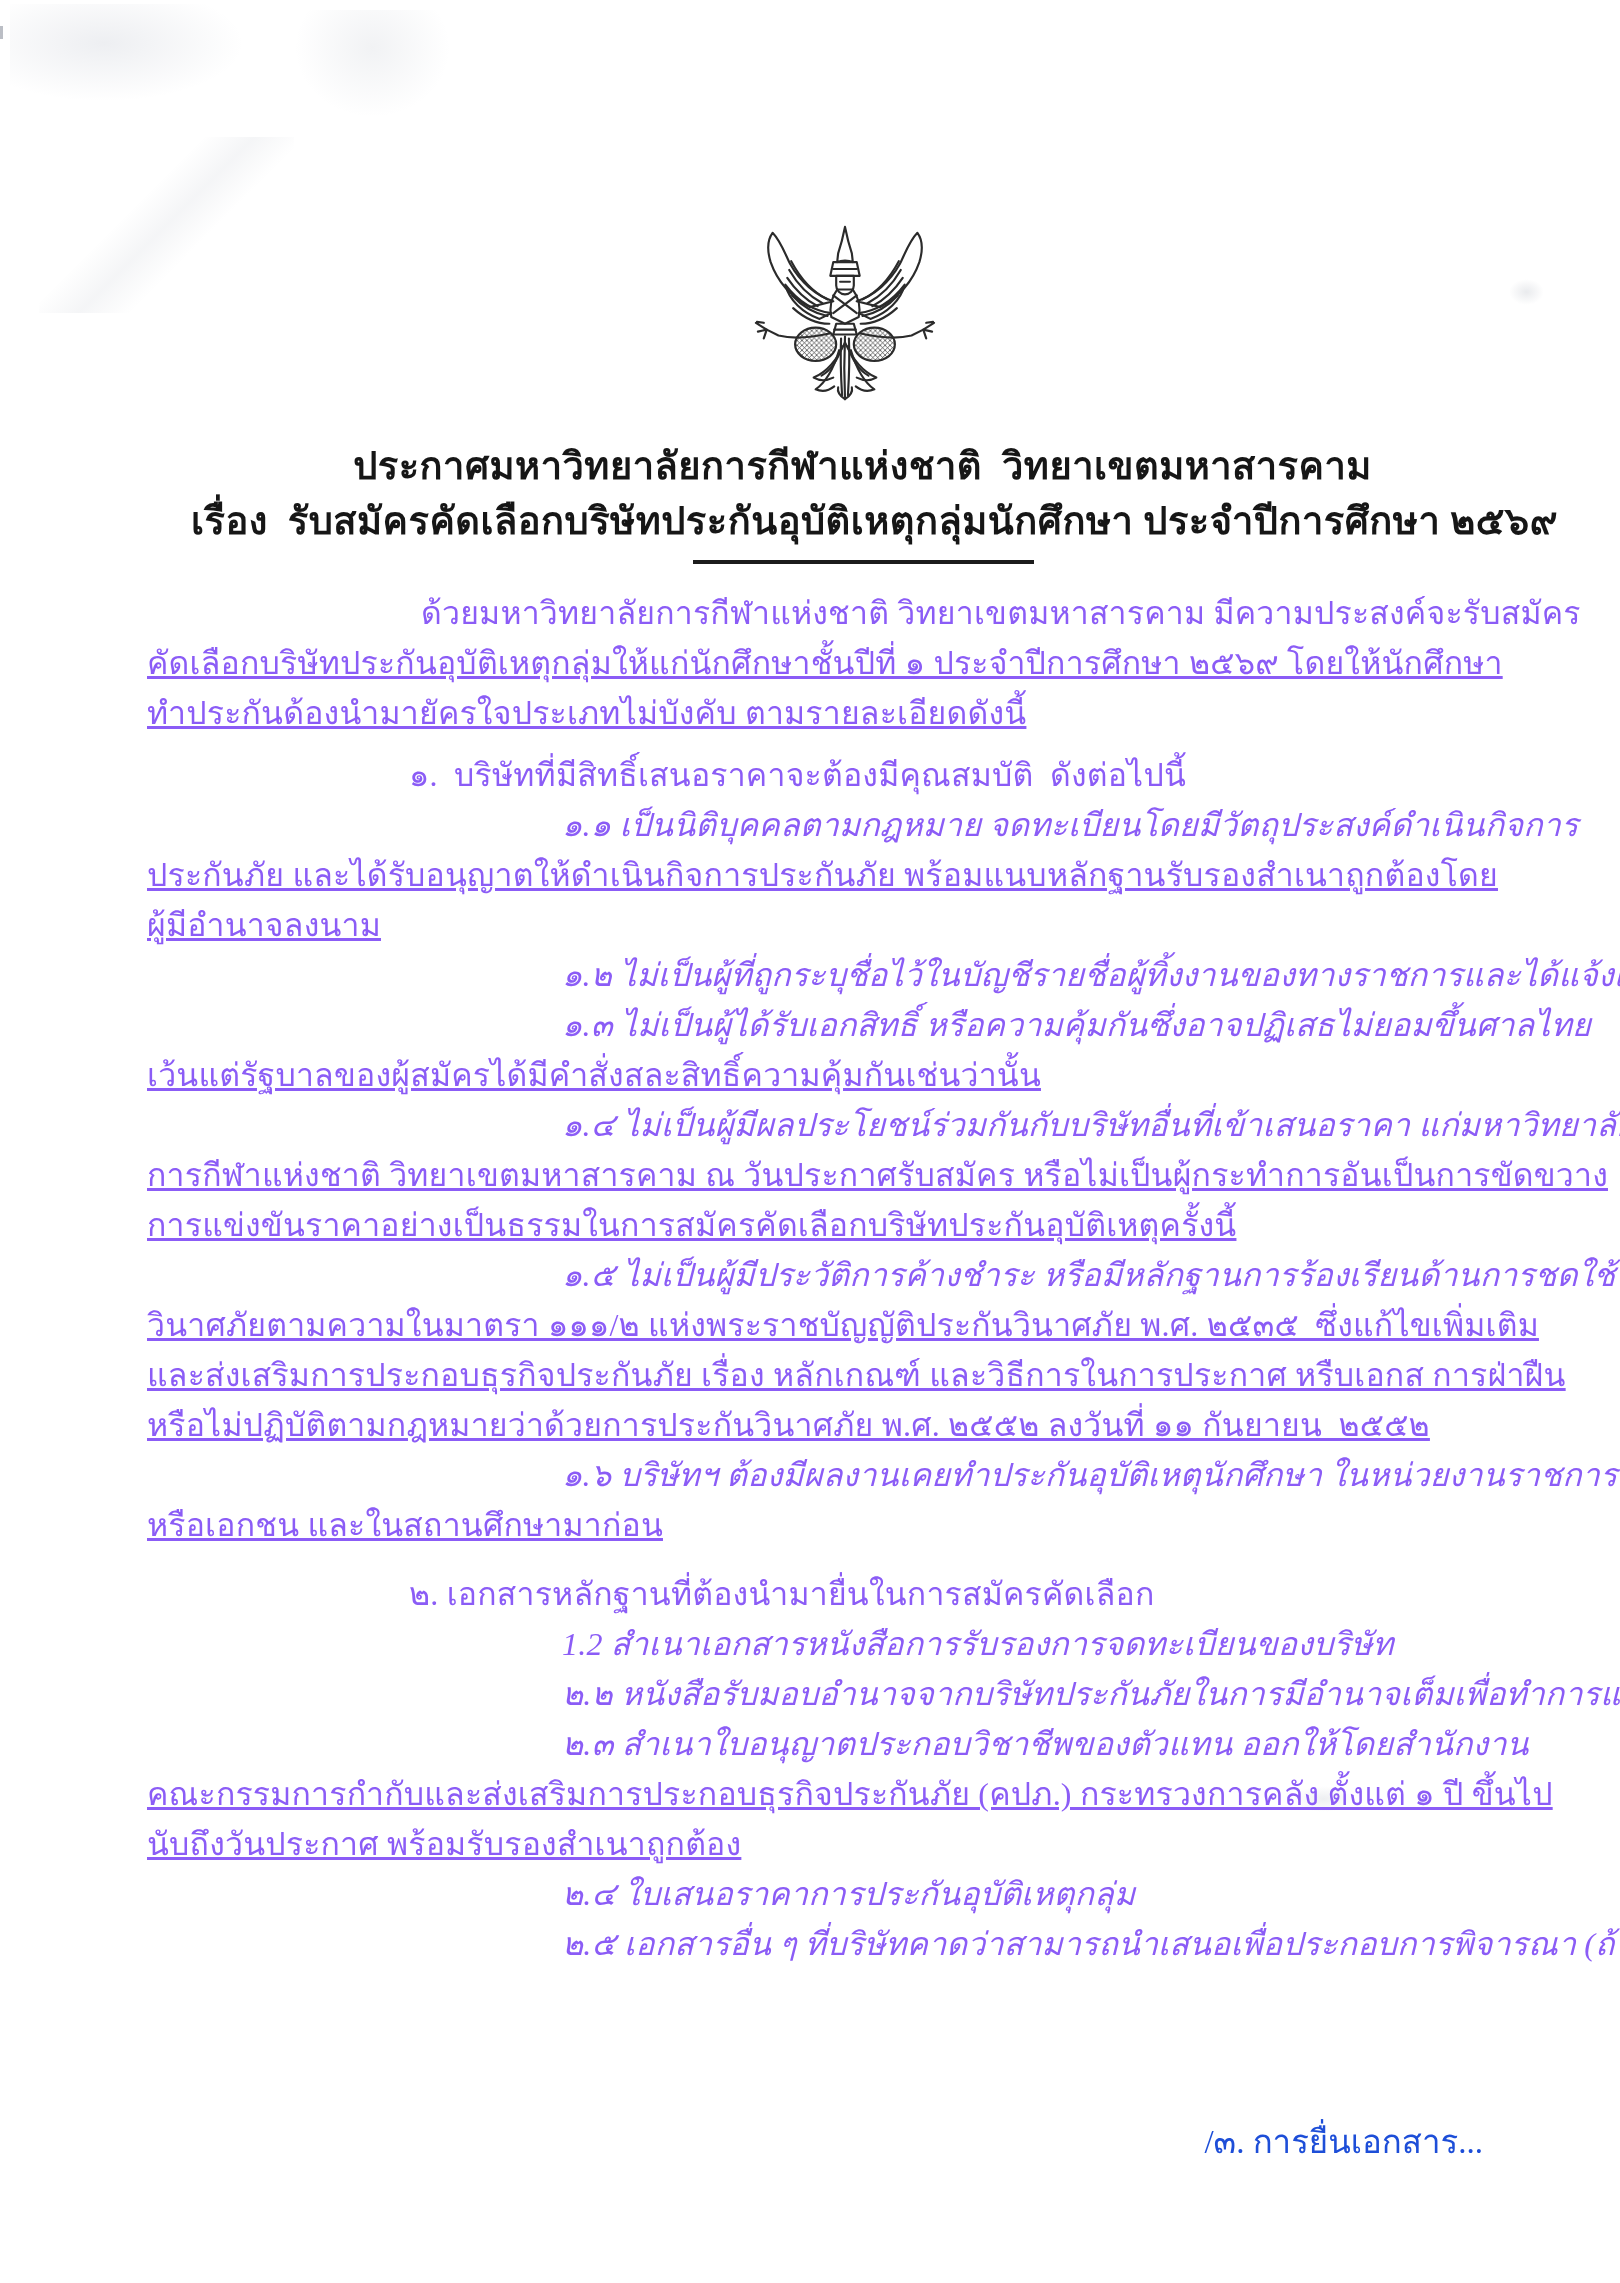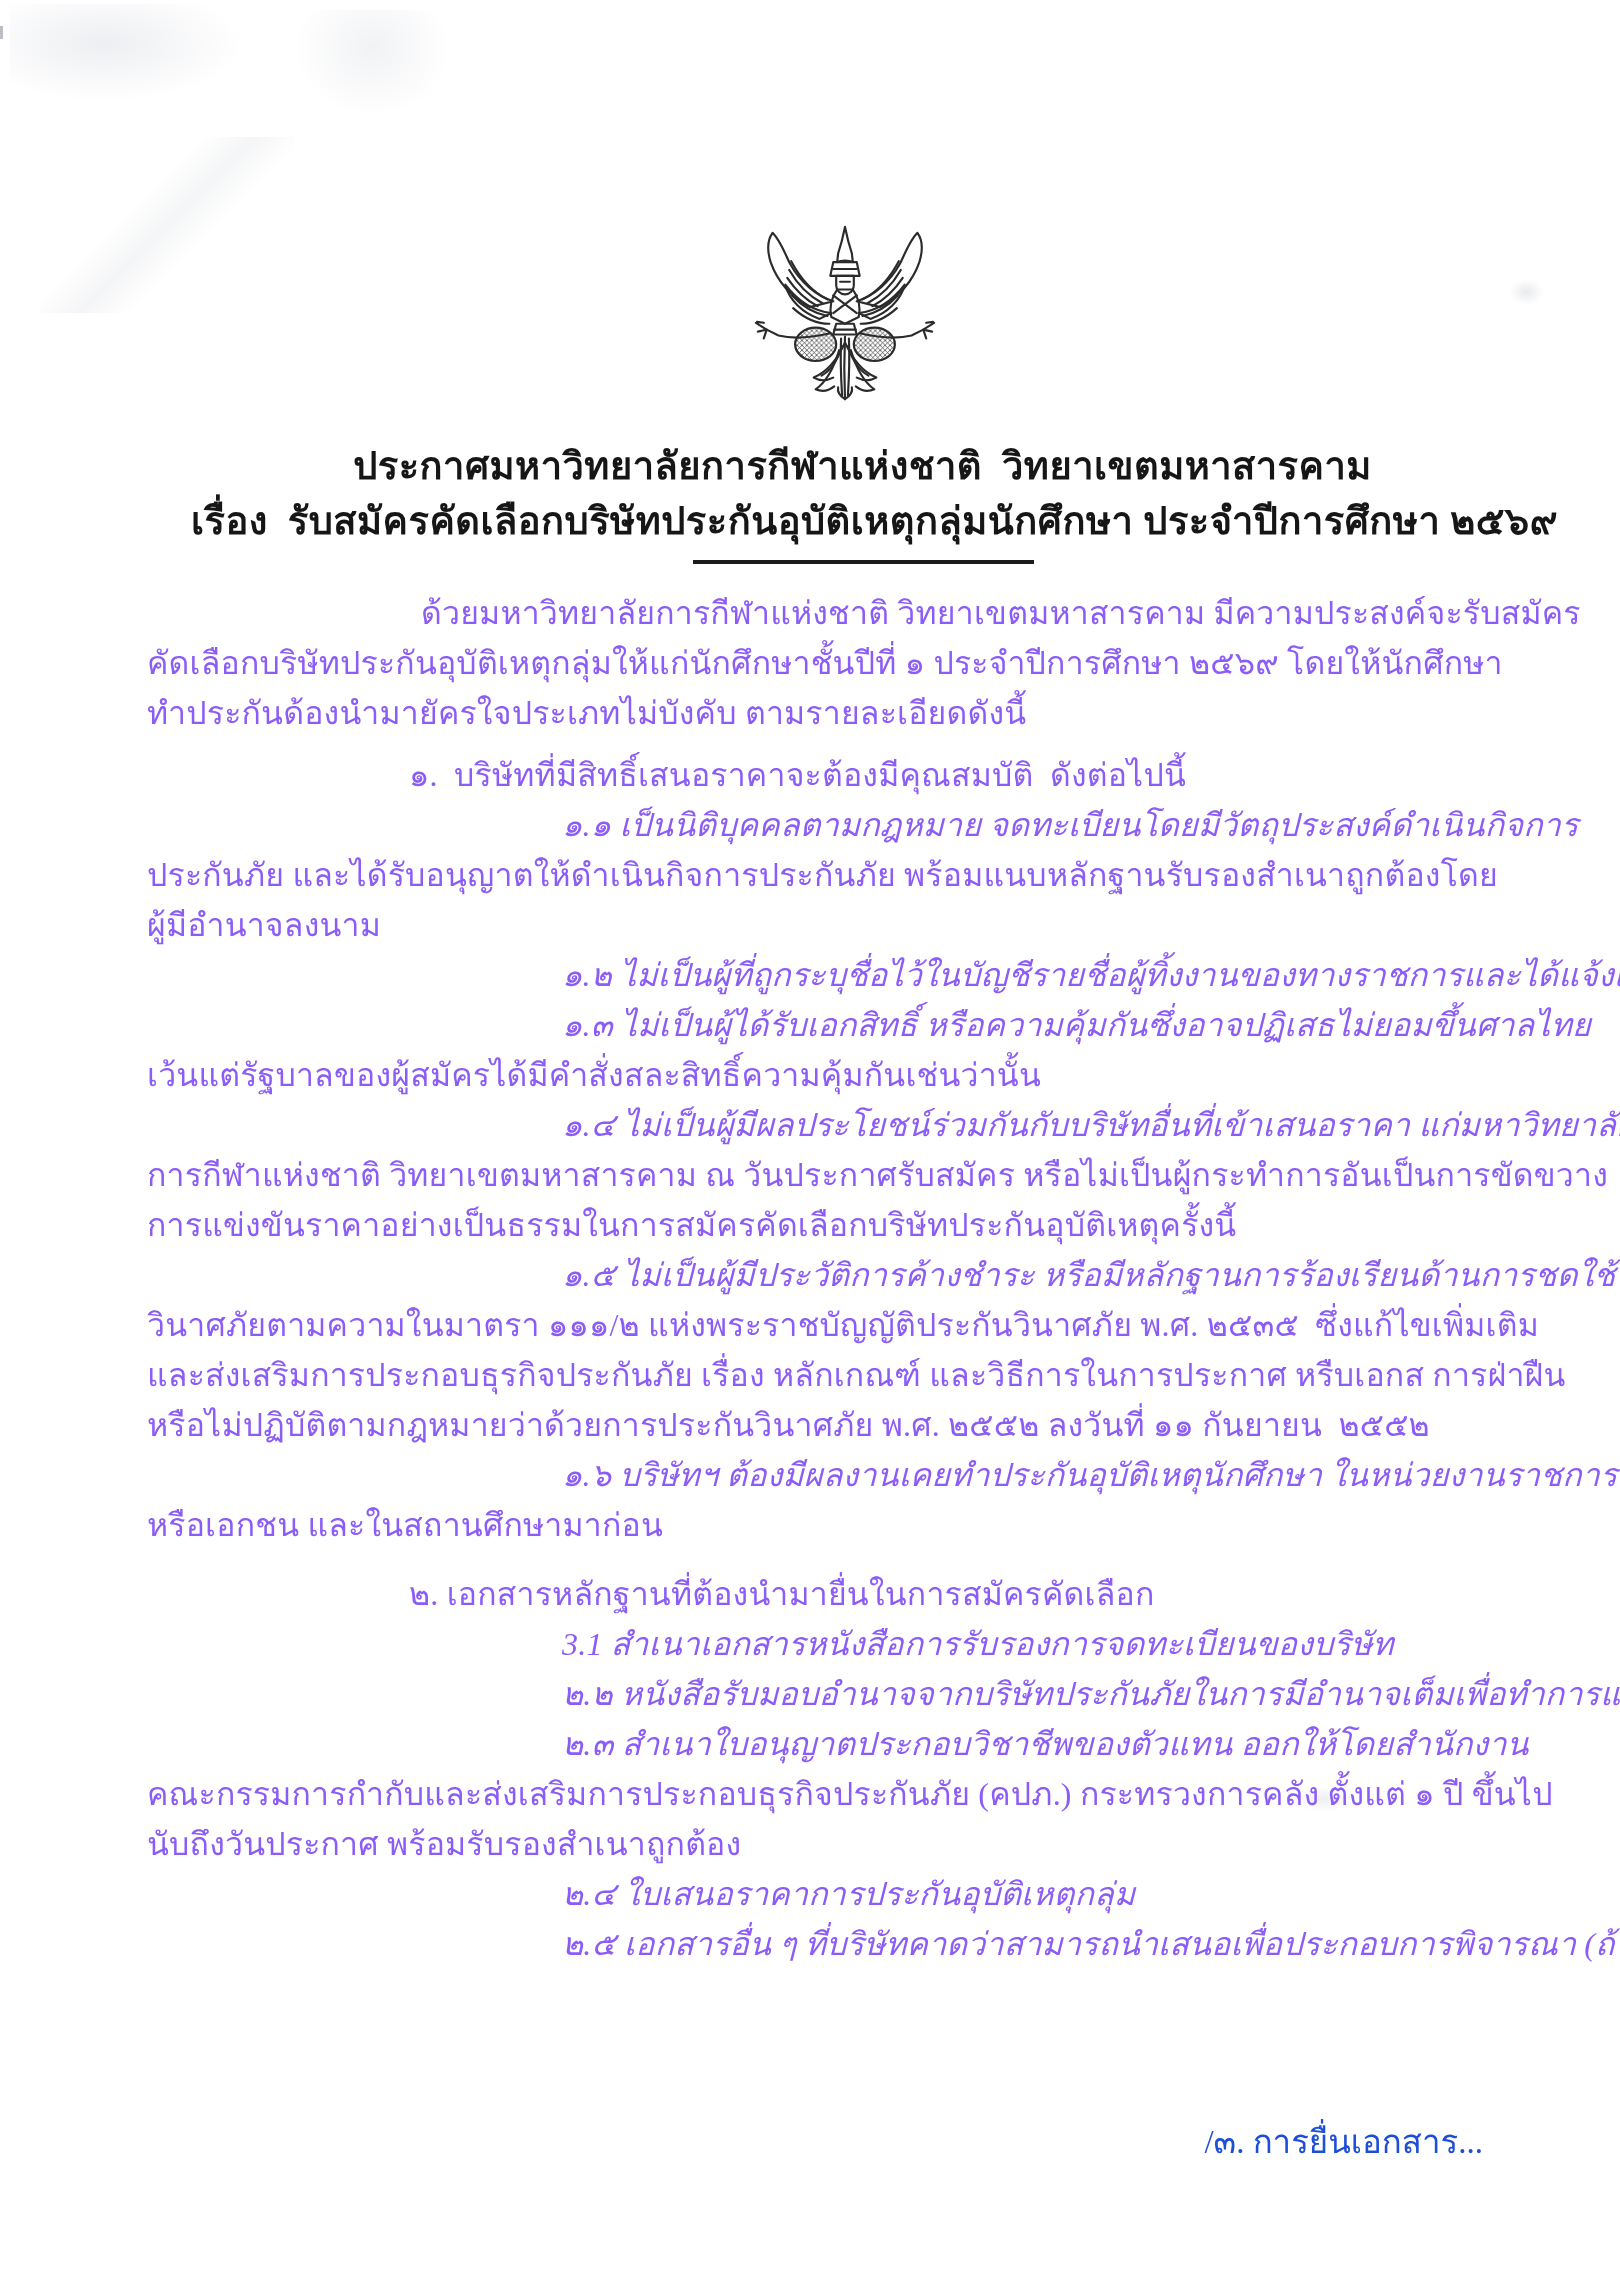--- a/index.html
+++ b/index.html
@@ -45,21 +45,21 @@
   }
   .line{
     white-space:pre;
     font-size:32px;line-height:50px;height:50px;
     color:#8b5cf6;
     letter-spacing:0.2px;
   }
   .ind-intro{padding-left:274px;}
   .ind-section{padding-left:262px;}
   .ind-sub{padding-left:415px;font-style:italic;}
-  .ind-none{padding-left:0;}
+  .ind-none{padding-left:0;text-decoration:underline;}
 
   .footer-note{
     position:absolute;top:2115px;right:137px;
     font-size:33px;color:#1d4ed8;white-space:pre;
   }
 </style>
 </head>
 <body>
 
 <div class="page">
@@ -149,21 +149,21 @@
       <div class="line ind-sub">๑.๔ ไม่เป็นผู้มีผลประโยชน์ร่วมกันกับบริษัทอื่นที่เข้าเสนอราคา แก่มหาวิทยาลัย</div>
       <div class="line ind-none">การกีฬาแห่งชาติ วิทยาเขตมหาสารคาม ณ วันประกาศรับสมัคร หรือไม่เป็นผู้กระทำการอันเป็นการขัดขวาง</div>
       <div class="line ind-none">การแข่งขันราคาอย่างเป็นธรรมในการสมัครคัดเลือกบริษัทประกันอุบัติเหตุครั้งนี้</div>
       <div class="line ind-sub">๑.๕ ไม่เป็นผู้มีประวัติการค้างชำระ หรือมีหลักฐานการร้องเรียนด้านการชดใช้</div>
       <div class="line ind-none">วินาศภัยตามความในมาตรา ๑๑๑/๒ แห่งพระราชบัญญัติประกันวินาศภัย พ.ศ. ๒๕๓๕  ซึ่งแก้ไขเพิ่มเติม</div>
       <div class="line ind-none">และส่งเสริมการประกอบธุรกิจประกันภัย เรื่อง หลักเกณฑ์ และวิธีการในการประกาศ หรืบเอกส การฝ่าฝืน</div>
       <div class="line ind-none">หรือไม่ปฏิบัติตามกฎหมายว่าด้วยการประกันวินาศภัย พ.ศ. ๒๕๕๒ ลงวันที่ ๑๑ กันยายน  ๒๕๕๒</div>
       <div class="line ind-sub">๑.๖ บริษัทฯ ต้องมีผลงานเคยทำประกันอุบัติเหตุนักศึกษา ในหน่วยงานราชการ</div>
       <div class="line ind-none">หรือเอกชน และในสถานศึกษามาก่อน</div>
       <div class="line ind-section" style="margin-top: 19.6px;">๒. เอกสารหลักฐานที่ต้องนำมายื่นในการสมัครคัดเลือก</div>
-      <div class="line ind-sub">3.1 สำเนาเอกสารหนังสือการรับรองการจดทะเบียนของบริษัท</div>
+      <div class="line ind-sub">1.2 สำเนาเอกสารหนังสือการรับรองการจดทะเบียนของบริษัท</div>
       <div class="line ind-sub">๒.๒ หนังสือรับมอบอำนาจจากบริษัทประกันภัยในการมีอำนาจเต็มเพื่อทำการแทน</div>
       <div class="line ind-sub">๒.๓ สำเนาใบอนุญาตประกอบวิชาชีพของตัวแทน ออกให้โดยสำนักงาน</div>
       <div class="line ind-none">คณะกรรมการกำกับและส่งเสริมการประกอบธุรกิจประกันภัย (คปภ.) กระทรวงการคลัง ตั้งแต่ ๑ ปี ขึ้นไป</div>
       <div class="line ind-none">นับถึงวันประกาศ พร้อมรับรองสำเนาถูกต้อง</div>
       <div class="line ind-sub">๒.๔ ใบเสนอราคาการประกันอุบัติเหตุกลุ่ม</div>
       <div class="line ind-sub">๒.๕ เอกสารอื่น ๆ ที่บริษัทคาดว่าสามารถนำเสนอเพื่อประกอบการพิจารณา (ถ้ามี)</div>
     </div>
 
   <div class="footer-note">/๓. การยื่นเอกสาร...</div>
 

